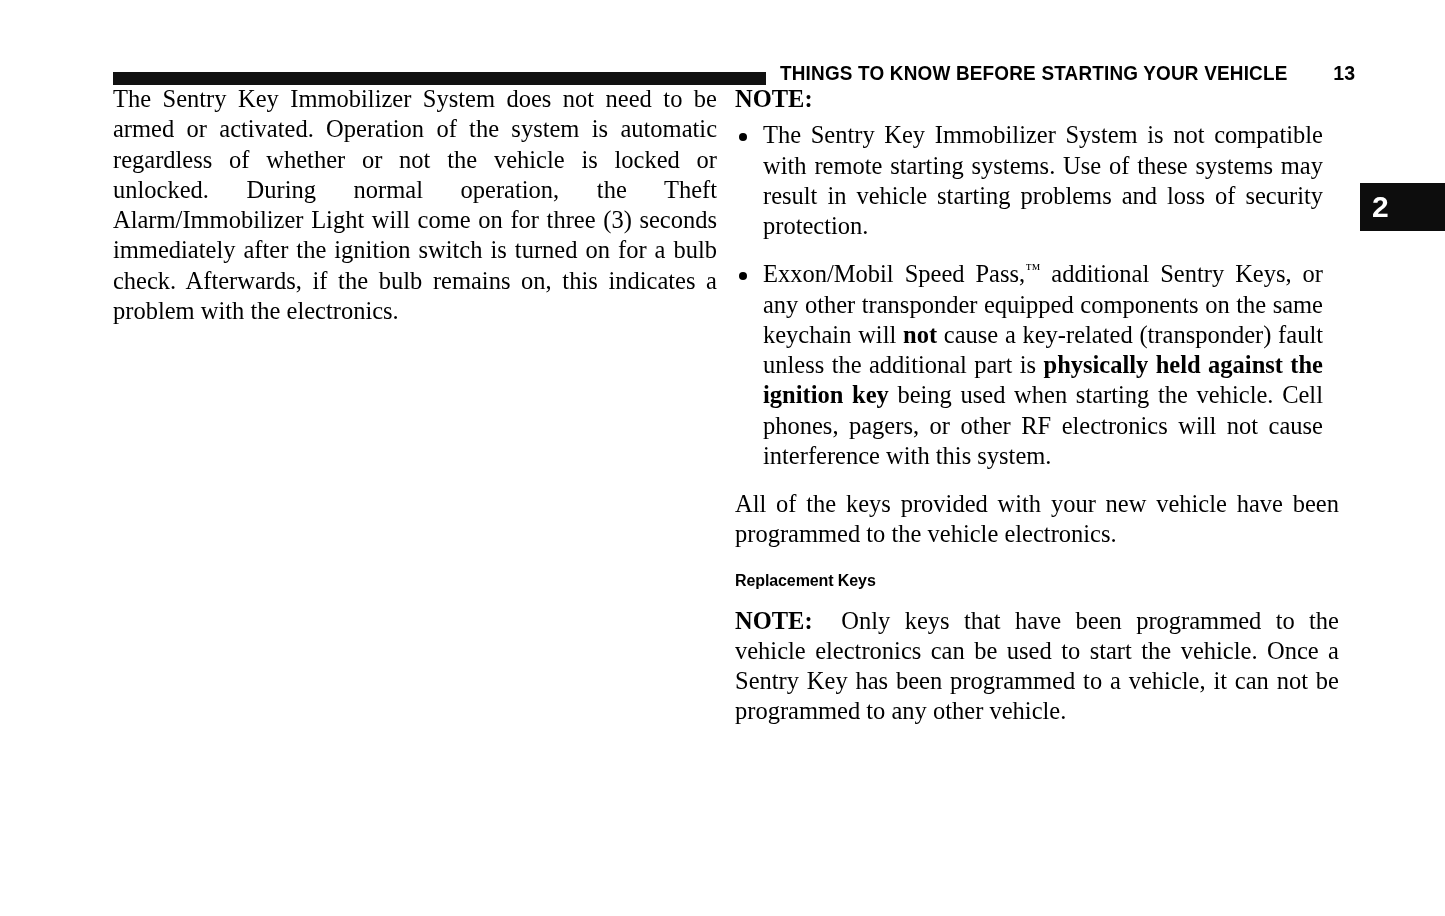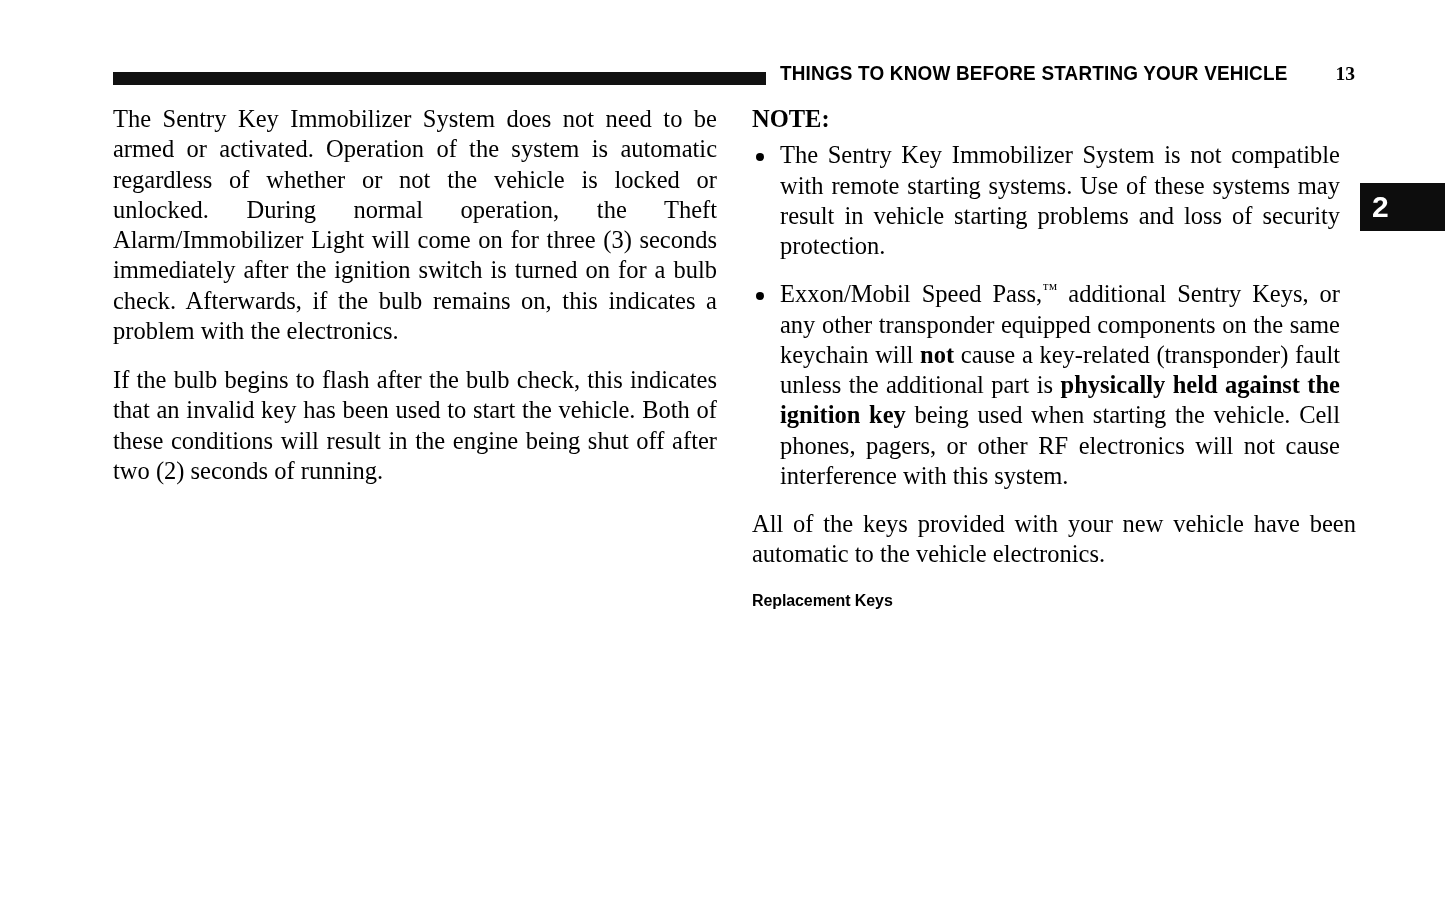--- a/index.html
+++ b/index.html
@@ -40,21 +40,21 @@
     font-size: 19.5px;
     letter-spacing: 0.2px;
     white-space: nowrap;
     display: flex;
     align-items: baseline;
     justify-content: flex-start;
     transform: scaleX(0.97);
     transform-origin: left center;
   }
   .header-pageno {
-    font-family: Liberation Serif, serif;
+    font-family: Liberation Sans, sans-serif;
     font-weight: bold;
     font-size: 19.5px;
     margin-left: 18px;
   }
 
   
   .section-tab {
     position: absolute;
     left: 1360px;
     top: 183px;
@@ -70,24 +70,24 @@
     font-weight: bold;
     font-size: 30px;
     margin-left: 12px;
     line-height: 1;
   }
 
   
   .columns {
     position: absolute;
     left: 113px;
-    top: 104px;
+    top: 84px;
     width: 1242px;
     display: flex;
-    gap: 35px;
+    gap: 18px;
   }
   .col {
     width: 604px;
     flex: 0 0 604px;
   }
 
   p.body {
     margin: 0 0 19px 0;
     font-size: 24.5px;
     line-height: 1.235;
@@ -160,36 +160,36 @@
 </div>
 
 <div class="section-tab">
   <span class="section-tab-number">2</span>
 </div>
 
 <div class="columns">
 
   <div class="col">
     <p class="body">The Sentry Key Immobilizer System does not need to be armed or activated. Operation of the system is automatic regardless of whether or not the vehicle is locked or unlocked. During normal operation, the Theft Alarm/Immobilizer Light will come on for three (3) seconds immediately after the ignition switch is turned on for a bulb check. Afterwards, if the bulb remains on, this indicates a problem with the electronics.</p>
-    <p class="body">If the bulb begins to flash after the bulb check, this indicates that an invalid key has been used to start the vehicle. Both of these conditions will result in the engine being shut off after two (2) seconds of running.</p>
   </div>
 
   <div class="col">
     <p class="note-heading">NOTE:</p>
 
     <ul class="bullets">
       <li>
         <span class="bullet-dot"></span>
         <span class="bullet-text"><span>The Sentry Key Immobilizer System is not compatible with remote starting systems. Use of these systems may result in vehicle starting problems and loss of security protection.</span></span>
       </li>
       <li>
         <span class="bullet-dot"></span>
         <span class="bullet-text"><span>Exxon/Mobil Speed Pass,</span><span class="tm">™</span><span> additional Sentry Keys, or any other transponder equipped components on the same keychain will </span><span style="font-weight: bold;">not</span><span> cause a key-related (transponder) fault unless the additional part is </span><span style="font-weight: bold;">physically held against the ignition key</span><span> being used when starting the vehicle. Cell phones, pagers, or other RF electronics will not cause interference with this system.</span></span>
       </li>
     </ul>
 
-    <p class="body">All of the keys provided with your new vehicle have been automatic to the vehicle electronics.</p>
+    <p class="body">All of the keys provided with your new vehicle have been programmed to the vehicle electronics.</p>
 
     <p class="sub-heading">Replacement Keys</p>
 
+    <p class="body"><span class="note-label">NOTE:</span>&nbsp;&nbsp;<span>Only keys that have been programmed to the vehicle electronics can be used to start the vehicle. Once a Sentry Key has been programmed to a vehicle, it can not be programmed to any other vehicle.</span></p>
   </div>
 
 </div>
 
 </body></html>

